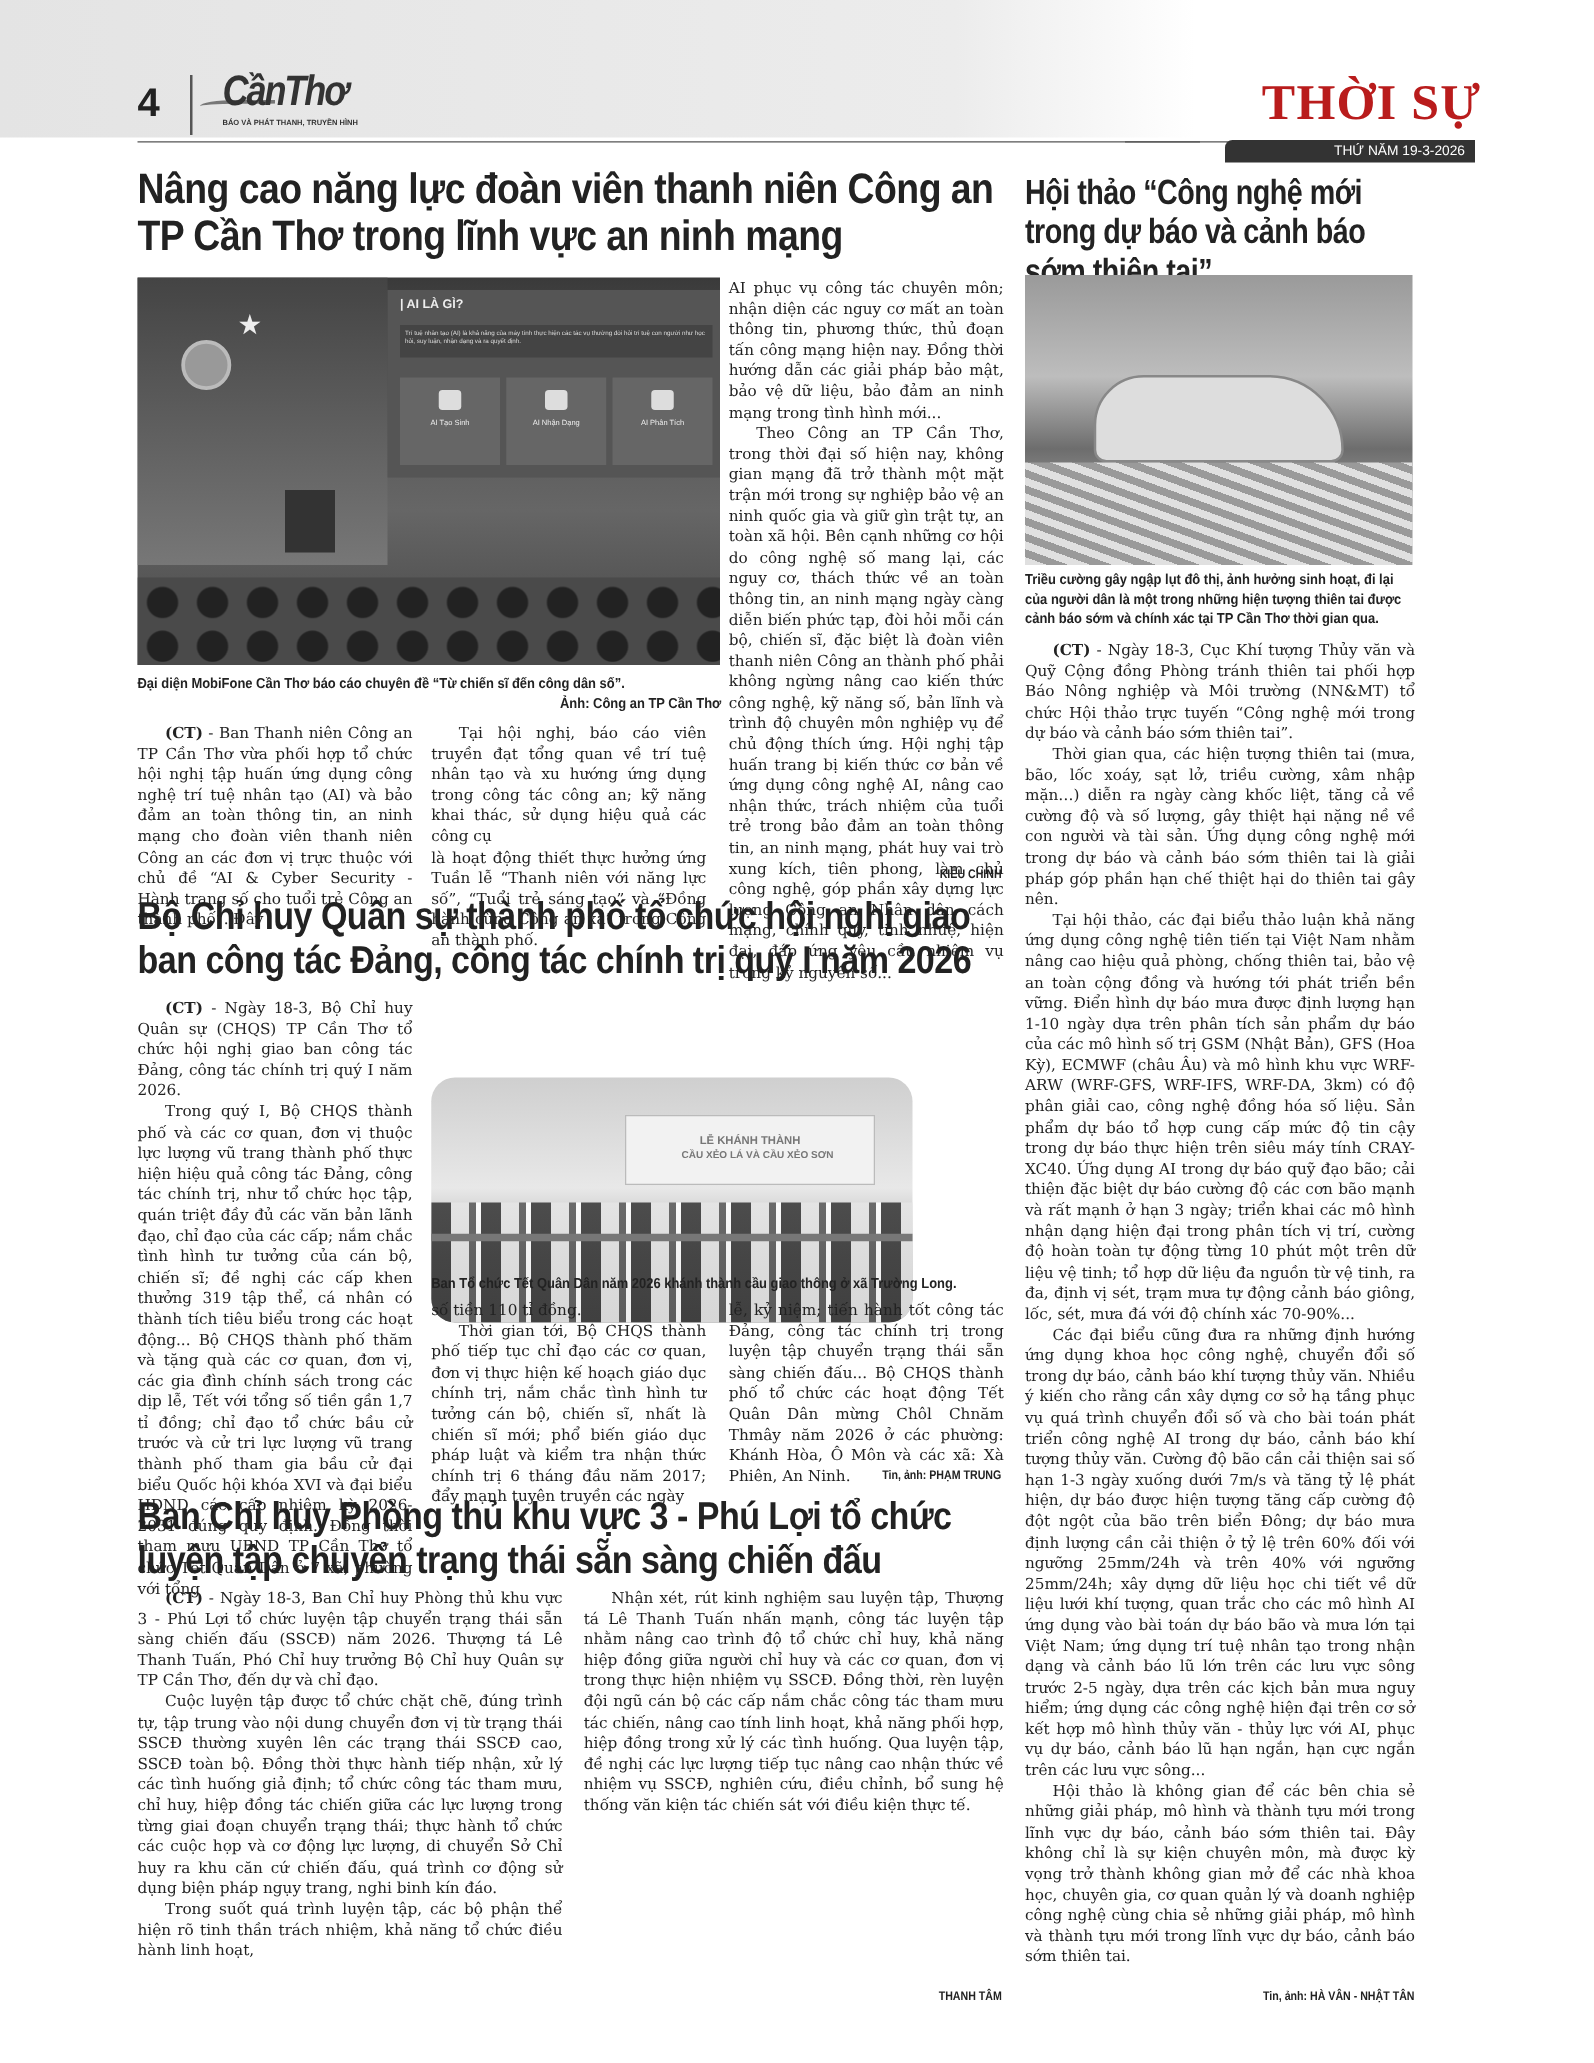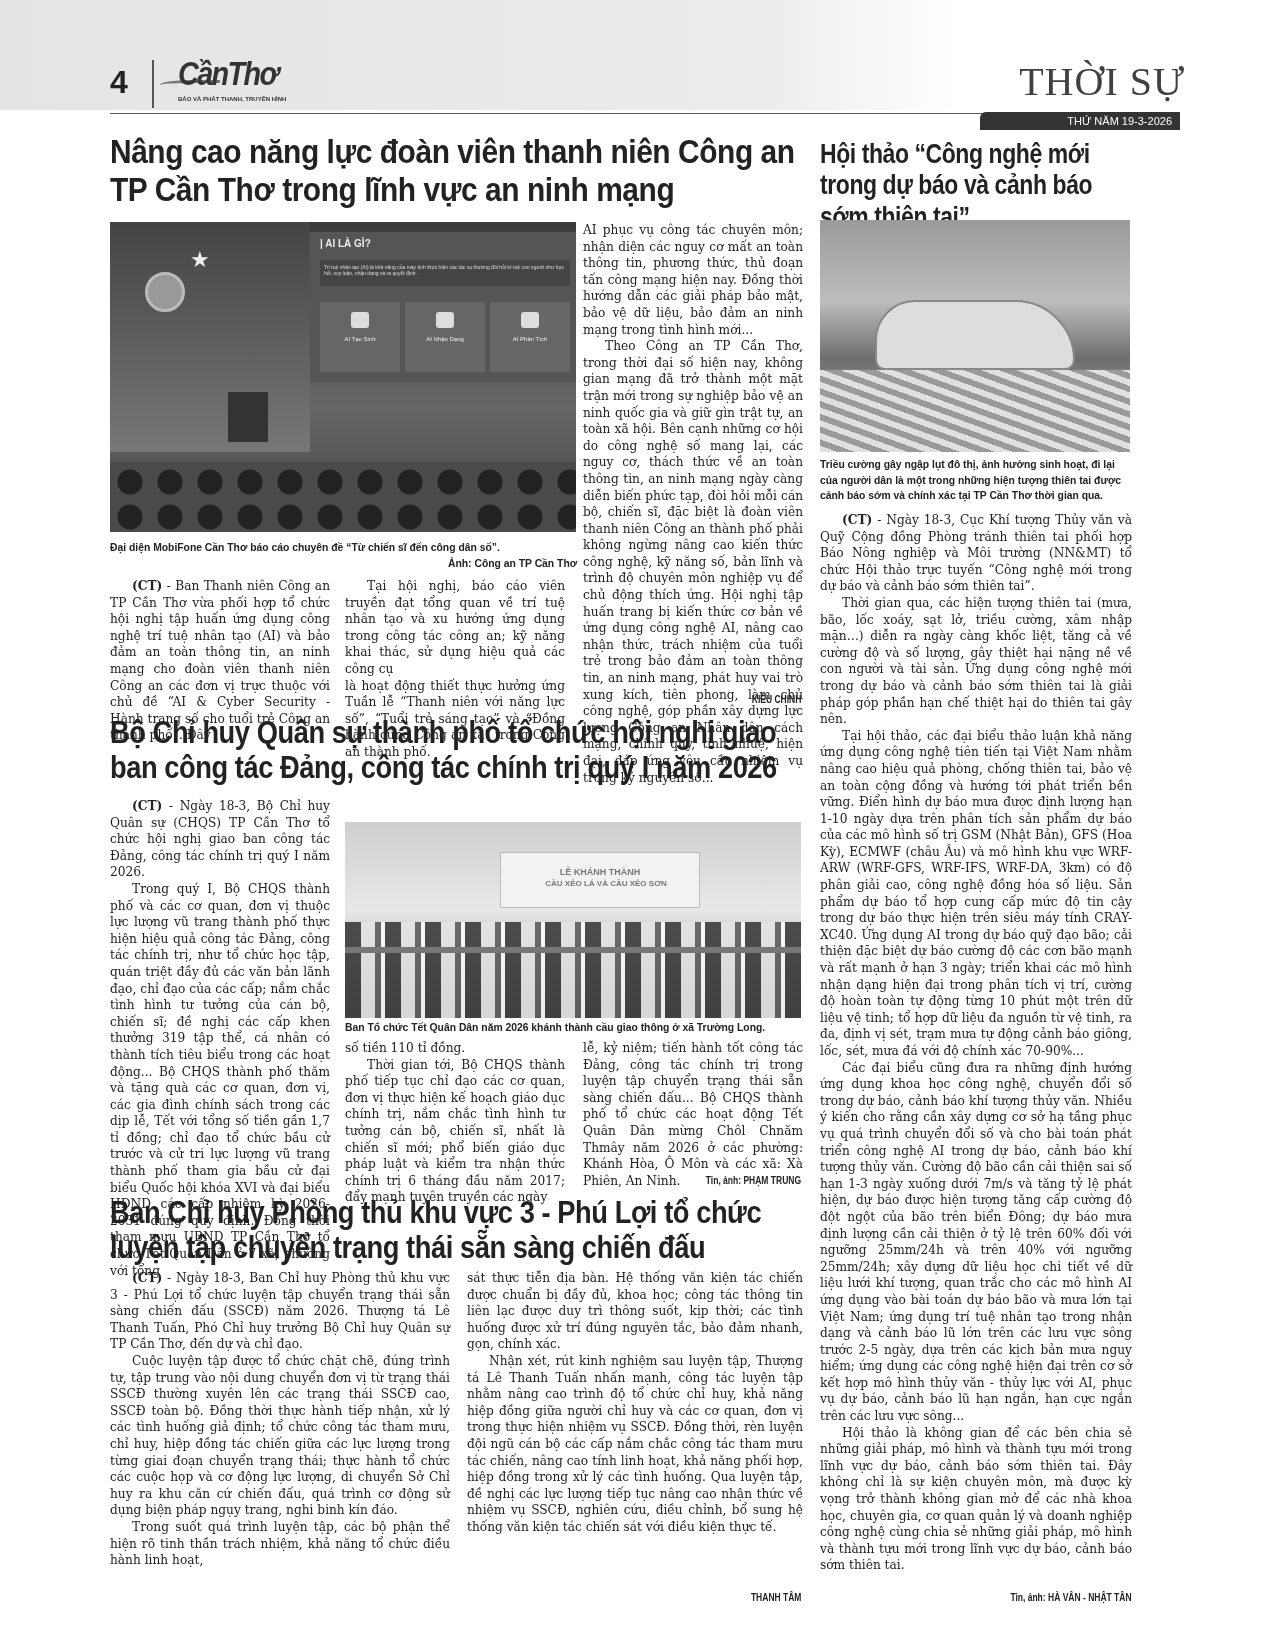--- a/index.html
+++ b/index.html
@@ -7,34 +7,34 @@
   body { position: relative; font-family: "DejaVu Serif", serif; color: #222; }
 
   .header-band { position: absolute; left: 0; top: 0; width: 1275px; height: 110px; background: linear-gradient(to right, #e4e4e4 0%, #ececec 60%, #fff 75%); }
   .page-num { position: absolute; left: 110px; top: 64px; font-family: "Liberation Sans", sans-serif; font-weight: 900; font-size: 32px; color: #222; }
   .logo-sep { position: absolute; left: 152px; top: 60px; width: 2px; height: 48px; background: #555; }
   .logo { position: absolute; left: 160px; top: 56px; width: 130px; height: 50px; }
   .logo-text { position: absolute; left: 18px; top: -2px; font-family: "Liberation Sans", sans-serif; font-weight: 900; font-style: italic; font-size: 34px; letter-spacing: -2px; color: #333; transform: scaleX(0.85); transform-origin: left; }
   .logo-swoosh { position: absolute; left: 0; top: 24px; width: 60px; height: 10px; border-top: 3px solid #777; border-radius: 50% 0 0 0; }
   .logo-sub { position: absolute; left: 18px; top: 40px; font-family: "Liberation Sans", sans-serif; font-size: 6px; font-weight: bold; white-space: nowrap; color: #333; }
   .header-rule-left { position: absolute; left: 110px; top: 113px; width: 850px; height: 1px; background: #555; }
-  .section-title { position: absolute; right: 90px; top: 58px; font-family: "Liberation Serif", serif; font-weight: normal; font-size: 40px; color: #404040; letter-spacing: 1px; }
+  .section-title { position: absolute; right: 90px; top: 58px; font-family: "Liberation Serif", serif; font-weight: bold; font-size: 40px; color: #b91c1c; letter-spacing: 1px; }
   .date-band { position: absolute; left: 980px; top: 112px; width: 200px; height: 18px; background: #333; color: #fff; font-family: "Liberation Sans", sans-serif; font-size: 11px; text-align: right; padding-right: 8px; line-height: 18px; border-radius: 6px 0 0 0; }
   .date-rule { position: absolute; left: 900px; top: 113px; width: 280px; height: 1px; background: #555; }
 
   .headline { position: absolute; font-family: "Liberation Sans", sans-serif; font-weight: bold; color: #222; line-height: 1.12; letter-spacing: -0.5px; transform-origin: left top; }
   .h1 { left: 110px; top: 132px; font-size: 34px; transform: scaleX(0.88); width: 790px; }
   .h2 { left: 820px; top: 138px; font-size: 28px; transform: scaleX(0.82); width: 350px; }
   .h3 { left: 110px; top: 716px; font-size: 31px; transform: scaleX(0.88); width: 790px; }
   .h4 { left: 110px; top: 1196px; font-size: 31px; transform: scaleX(0.88); width: 790px; }
 
   .photo { position: absolute; overflow: hidden; }
   .photo1 { left: 110px; top: 222px; width: 466px; height: 310px; background: linear-gradient(#3a3a3a, #555 30%, #666 60%, #444); }
   .photo2 { left: 820px; top: 220px; width: 310px; height: 232px; background: linear-gradient(#9a9a9a 0%, #bdbdbd 35%, #6d6d6d 60%, #cfcfcf 100%); }
-  .photo3 { left: 345px; top: 822px; width: 456px; height: 196px; background: linear-gradient(#cfcfcf 0%, #e8e8e8 45%, #aaa 75%, #888 100%); }
+  .photo3 { left: 345px; top: 862px; width: 385px; height: 196px; background: linear-gradient(#cfcfcf 0%, #e8e8e8 45%, #aaa 75%, #888 100%); border-radius: 19px; }
 
   .slide { position: absolute; left: 200px; top: 10px; width: 270px; height: 150px; background: #555; }
   .slide-title { position: absolute; left: 10px; top: 6px; color: #eee; font-family: "Liberation Sans", sans-serif; font-weight: bold; font-size: 10px; }
   .slide-desc { position: absolute; left: 10px; top: 28px; width: 250px; height: 26px; background: #444; color: #ddd; font-family: "Liberation Sans", sans-serif; font-size: 5px; padding: 4px; }
   .slide-card { position: absolute; top: 70px; width: 80px; height: 70px; background: #666; color: #eee; font-family: "Liberation Sans", sans-serif; font-size: 6px; text-align: center; padding-top: 34px; }
   .slide-card .ic { position: absolute; left: 31px; top: 10px; width: 18px; height: 16px; background: #ddd; border-radius: 3px; }
   .stage-left { position: absolute; left: 0; top: 0; width: 200px; height: 230px; background: linear-gradient(#444,#777); }
   .emblem { position: absolute; left: 35px; top: 50px; width: 40px; height: 40px; border-radius: 50%; background: #999; border: 3px solid #bbb; }
   .star { position: absolute; left: 80px; top: 25px; color: #eee; font-size: 22px; }
   .podium { position: absolute; left: 118px; top: 170px; width: 40px; height: 50px; background: #333; }
@@ -146,16 +146,15 @@
 </div>
 <div class="byline" style="right:474px; top:1175px;">Tin, ảnh: PHẠM TRUNG</div>
 
 <div class="headline h4">Ban Chỉ huy Phòng thủ khu vực 3 - Phú Lợi tổ chức luyện tập chuyển trạng thái sẵn sàng chiến đấu</div>
 <div class="col" style="left:110px; top:1270px; width:340px;">
   <p><span class="lead">(CT)</span><span> - Ngày 18-3, Ban Chỉ huy Phòng thủ khu vực 3 - Phú Lợi tổ chức luyện tập chuyển trạng thái sẵn sàng chiến đấu (SSCĐ) năm 2026. Thượng tá Lê Thanh Tuấn, Phó Chỉ huy trưởng Bộ Chỉ huy Quân sự TP Cần Thơ, đến dự và chỉ đạo.</span></p>
   <p>Cuộc luyện tập được tổ chức chặt chẽ, đúng trình tự, tập trung vào nội dung chuyển đơn vị từ trạng thái SSCĐ thường xuyên lên các trạng thái SSCĐ cao, SSCĐ toàn bộ. Đồng thời thực hành tiếp nhận, xử lý các tình huống giả định; tổ chức công tác tham mưu, chỉ huy, hiệp đồng tác chiến giữa các lực lượng trong từng giai đoạn chuyển trạng thái; thực hành tổ chức các cuộc họp và cơ động lực lượng, di chuyển Sở Chỉ huy ra khu căn cứ chiến đấu, quá trình cơ động sử dụng biện pháp ngụy trang, nghi binh kín đáo.</p>
   <p>Trong suốt quá trình luyện tập, các bộ phận thể hiện rõ tinh thần trách nhiệm, khả năng tổ chức điều hành linh hoạt,</p>
 </div>
 <div class="col" style="left:467px; top:1270px; width:336px;">
-  <p style="text-indent:0">sát thực tiễn địa bàn. Hệ thống văn kiện tác chiến được chuẩn bị đầy đủ, khoa học; công tác thông tin liên lạc được duy trì thông suốt, kịp thời; các tình huống được xử trí đúng nguyên tắc, bảo đảm nhanh, gọn, chính xác.</p>
   <p>Nhận xét, rút kinh nghiệm sau luyện tập, Thượng tá Lê Thanh Tuấn nhấn mạnh, công tác luyện tập nhằm nâng cao trình độ tổ chức chỉ huy, khả năng hiệp đồng giữa người chỉ huy và các cơ quan, đơn vị trong thực hiện nhiệm vụ SSCĐ. Đồng thời, rèn luyện đội ngũ cán bộ các cấp nắm chắc công tác tham mưu tác chiến, nâng cao tính linh hoạt, khả năng phối hợp, hiệp đồng trong xử lý các tình huống. Qua luyện tập, đề nghị các lực lượng tiếp tục nâng cao nhận thức về nhiệm vụ SSCĐ, nghiên cứu, điều chỉnh, bổ sung hệ thống văn kiện tác chiến sát với điều kiện thực tế.</p>
 </div>
 <div class="byline" style="right:474px; top:1592px;">THANH TÂM</div>
 
 </body></html>

